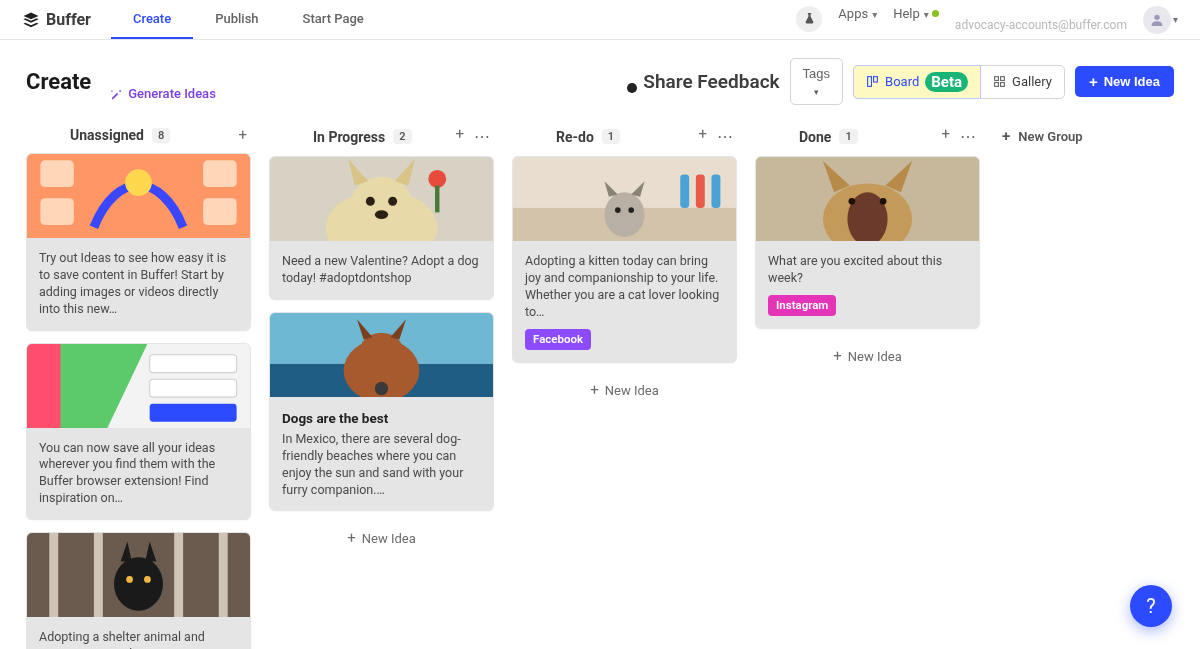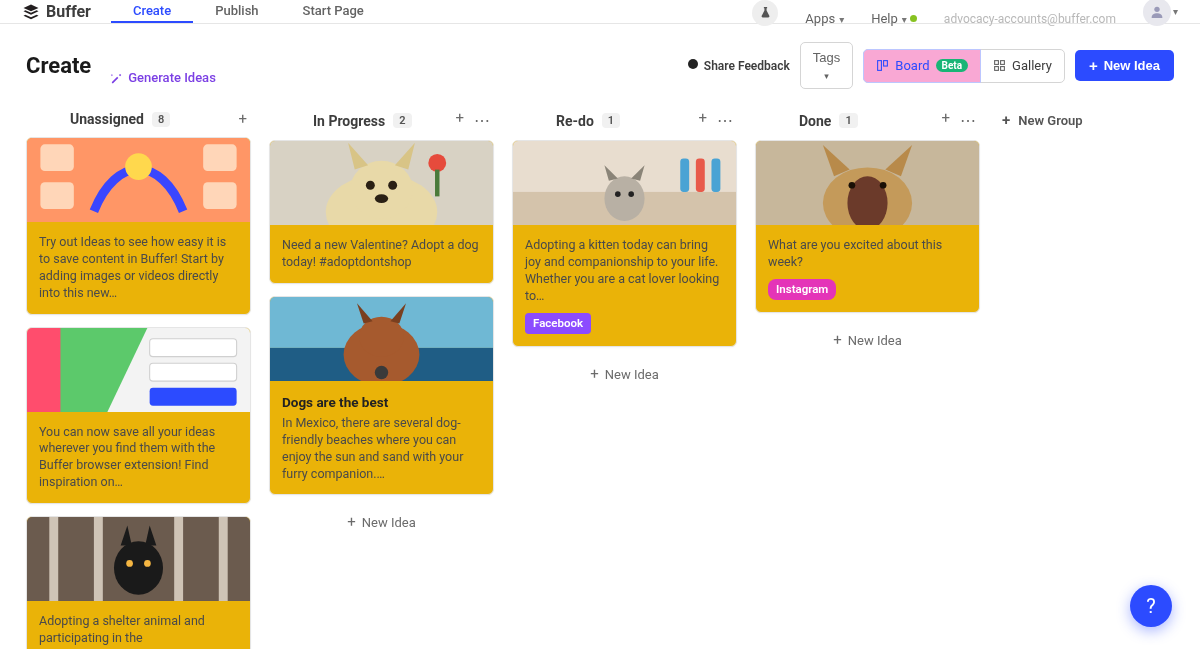--- a/index.html
+++ b/index.html
@@ -1,58 +1,58 @@
 <!DOCTYPE html>
 <html><head>
 <meta charset="utf-8">
 <style>
   * { box-sizing: border-box; margin: 0; padding: 0; }
   body { font-family: -apple-system, BlinkMacSystemFont, "Segoe UI", Roboto, Helvetica, Arial, sans-serif; background: #fff; color: #3d3d3d; font-size: 14px; }
 
   
-  .topnav { display: flex; align-items: center; height: 24px; border-bottom: 1px solid #e6e6e6; padding: 0 22px 0 22px; }
+  .topnav { display: flex; align-items: center; height: 40px; border-bottom: 1px solid #e6e6e6; padding: 0 22px 0 22px; }
   .logo { display: flex; align-items: center; font-weight: 700; font-size: 16px; margin-right: 20px; }
   .logo svg { margin-right: 6px; }
   .nav-tabs { display: flex; height: 100%; }
   .nav-tab { display: flex; align-items: center; padding: 0 22px; font-size: 13px; color: #636363; font-weight: 500; cursor: pointer; border-bottom: 2px solid transparent; }
   .nav-tab.active { color: #2c4bff; border-bottom: 2px solid #2c4bff; }
-  .nav-right { margin-left: auto; display: flex; align-items: flex-end; gap: 27px; font-size: 13px; color: #636363; }
+  .nav-right { margin-left: auto; display: flex; align-items: flex-start; gap: 16px; font-size: 13px; color: #636363; }
   .flask-btn { width: 26px; height: 26px; border-radius: 50%; background: #eee; display: flex; align-items: center; justify-content: center; }
   .caret::after { content: "▾"; font-size: 10px; margin-left: 4px; color: #777; }
   .status-dot { width: 7px; height: 7px; background: #87c221; border-radius: 50%; margin-left: 3px; }
   .user-email { color: #b8b8b8; font-size: 12px; margin-top: 12px; }
   .avatar { width: 28px; height: 28px; border-radius: 50%; background: #e8e8ee; display:flex; align-items:center; justify-content:center; font-size:14px; color:#7a7a9a;}
   .avatar::after{content:""}
 
   
   .page-header { display: flex; align-items: center; padding: 18px 26px 10px 26px; }
   .page-title { font-size: 22px; font-weight: 700; color: #1a1a1a; margin-right: 18px; }
   .gen-ideas { display: flex; align-items: center; color: #7b3fe4; font-size: 13px; font-weight: 500; gap:5px;margin-top:24px;}
   .header-right { margin-left: auto; display: flex; align-items: center; gap: 10px; }
-  .share-fb { font-size: 12px; font-weight: 600; display:flex; align-items:flex-start; gap:6px;}
+  .share-fb { font-size: 19px; font-weight: 600; display:flex; align-items:flex-end; gap:6px;}
   .btn { border: 1px solid #d5d5d5; background: #fff; border-radius: 5px; padding: 7px 12px; font-size: 13px; display: inline-flex; align-items: center; gap: 6px; cursor: pointer; color:#636363;flex-direction:column;}
   .view-seg { display: flex; border: 1px solid #d5d5d5; border-radius: 5px; overflow: visible; height: 34px; }
   .view-seg .seg { padding: 7px 12px; display:flex; align-items:center; gap:6px; font-size:13px; }
-  .view-seg .seg.active { color: #2c4bff; background:#f9a8d4; border:1px solid #bcc6ff; border-radius:5px 0 0 5px; margin:-1px 0 -1px -1px;}
-  .beta-pill { background: #18b576; color: #fff; font-size: 10px; font-weight: 700; border-radius: 10px; padding: 1px 6px; }
+  .view-seg .seg.active { color: #2c4bff; background:#fef9c3; border:1px solid #bcc6ff; border-radius:5px 0 0 5px; margin:-1px 0 -1px -1px;}
+  .beta-pill { background: #18b576; color: #fff; font-size: 15px; font-weight: 700; border-radius: 10px; padding: 1px 6px; }
   .btn-primary { background: #2c4bff; border: none; color: #fff; border-radius: 5px; padding: 8px 14px; font-size: 13px; font-weight: 600; display:inline-flex; align-items:center; gap:6px;}
   
   
   .board { display: flex; gap: 18px; padding: 12px 26px 36px 26px; align-items: flex-start; overflow-x:auto;}
   .col { width: 225px; flex: 0 0 225px; display:flex; flex-direction:column;}
   .col-header { display: flex; align-items: center; gap: 8px; padding: 0 4px 10px 4px; margin-left: 40px; }
   .col-title { font-size: 14px; font-weight: 700; }
   .count-pill { background: #f1f1f1; color:#555; font-size: 11px; font-weight:600; border-radius: 4px; padding: 1px 6px; }
   .col-actions { margin-left: auto; display:flex; gap:10px; color:#6b6b6b;}
-  .card { background:#eab308; border:1px solid #e5e5e5; border-radius:6px; margin-bottom:12px; overflow:hidden; box-shadow: 0 1px 2px rgba(0,0,0,0.03);}
+  .card { background:#e5e5e5; border:1px solid #e5e5e5; border-radius:6px; margin-bottom:12px; overflow:hidden; box-shadow: 0 1px 2px rgba(0,0,0,0.03);}
   .card-img { width:100%; height:84px; display:block; }
   .card-body { padding: 12px 12px 12px 12px; font-size:12.5px; color:#4a4a4a; line-height:1.35;}
   .card-title { font-weight:700; font-size:13.5px; margin-bottom:4px; color:#222;}
   .tag { display:inline-block; border-radius:4px; font-size:11.5px; font-weight:600; padding:3px 8px; margin-top:8px;}
-  .tag.instagram { background:#e434b8; color:#fff;border-radius:8px;}
+  .tag.instagram { background:#e434b8; color:#fff;}
   .tag.facebook { background:#8c4bff; color:#fff;text-align:right;}
   .new-idea-row { display:flex; align-items:center; justify-content:center; gap:6px; color:#6b6b6b; font-size:13px; padding:8px 0; cursor:pointer;}
   .new-group { display:flex; align-items:center; gap:8px; color:#555; font-size:13px; font-weight:600; padding:4px 4px; cursor:pointer;}
 
   .help-fab { position:fixed; right:28px; bottom:22px; width:42px; height:42px; border-radius:50%; background:#2c4bff; color:#fff; display:flex; align-items:center; justify-content:center; font-size:20px; box-shadow:0 4px 14px rgba(44,75,255,0.4);}
 
   .plus { font-size:15px; line-height:1; }
   .dots::after { content:"⋯"; font-size:16px; }
 </style>
 </head>

